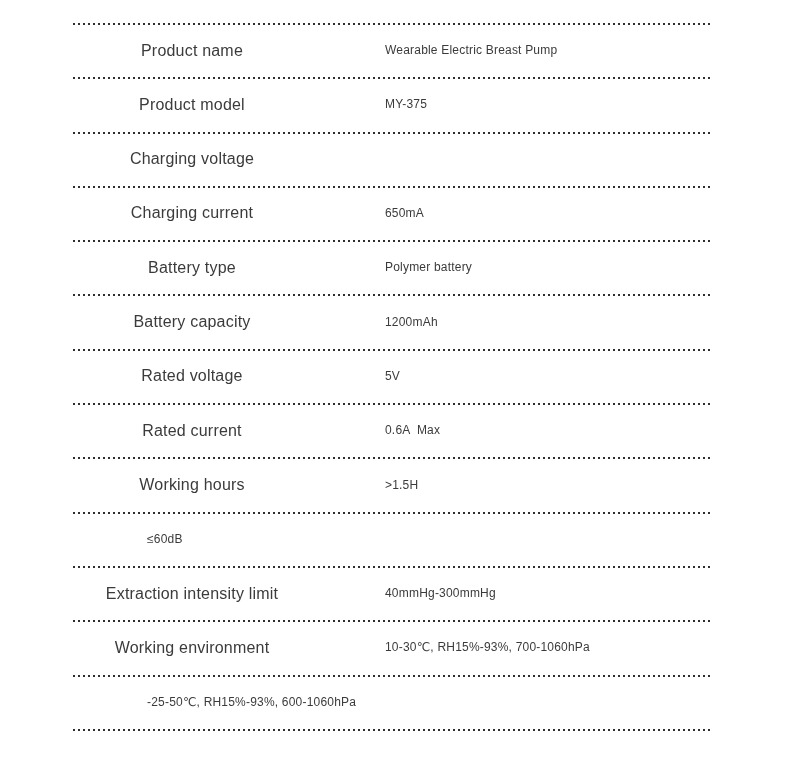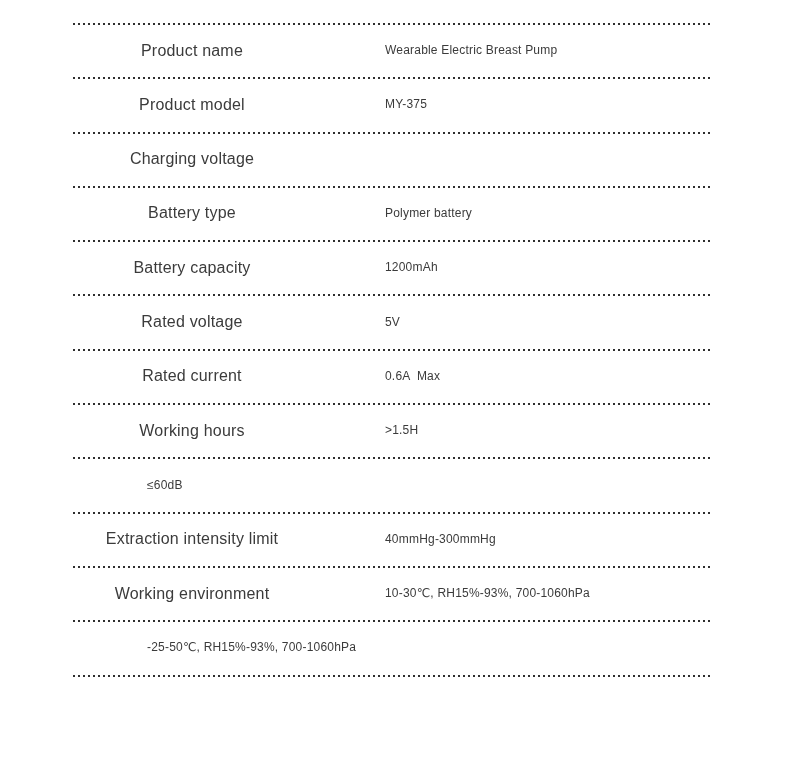--- a/index.html
+++ b/index.html
@@ -85,20 +85,24 @@
 
   <div class="spec-row">
     <div class="label-cell">Product model</div>
     <div class="value-cell">MY-375</div>
   </div>
 
   <div class="spec-row">
     <div class="label-cell">Charging voltage</div>
   </div>
 
+  <div class="spec-row">
+    <div class="label-cell">Charging current</div>
+    <div class="value-cell">650mA</div>
+  </div>
 
   <div class="spec-row">
     <div class="label-cell">Battery type</div>
     <div class="value-cell">Polymer battery</div>
   </div>
 
   <div class="spec-row">
     <div class="label-cell">Battery capacity</div>
     <div class="value-cell">1200mAh</div>
   </div>
@@ -126,16 +130,16 @@
     <div class="label-cell">Extraction intensity limit</div>
     <div class="value-cell">40mmHg-300mmHg</div>
   </div>
 
   <div class="spec-row">
     <div class="label-cell">Working environment</div>
     <div class="value-cell">10-30℃, RH15%-93%, 700-1060hPa</div>
   </div>
 
   <div class="spec-row">
-    <div class="value-cell">-25-50℃, RH15%-93%, 700-1060hPa</div>
+    <div class="value-cell">-25-50℃, RH15%-93%, 600-1060hPa</div>
   </div>
 
 </div>
 
 </body></html>

